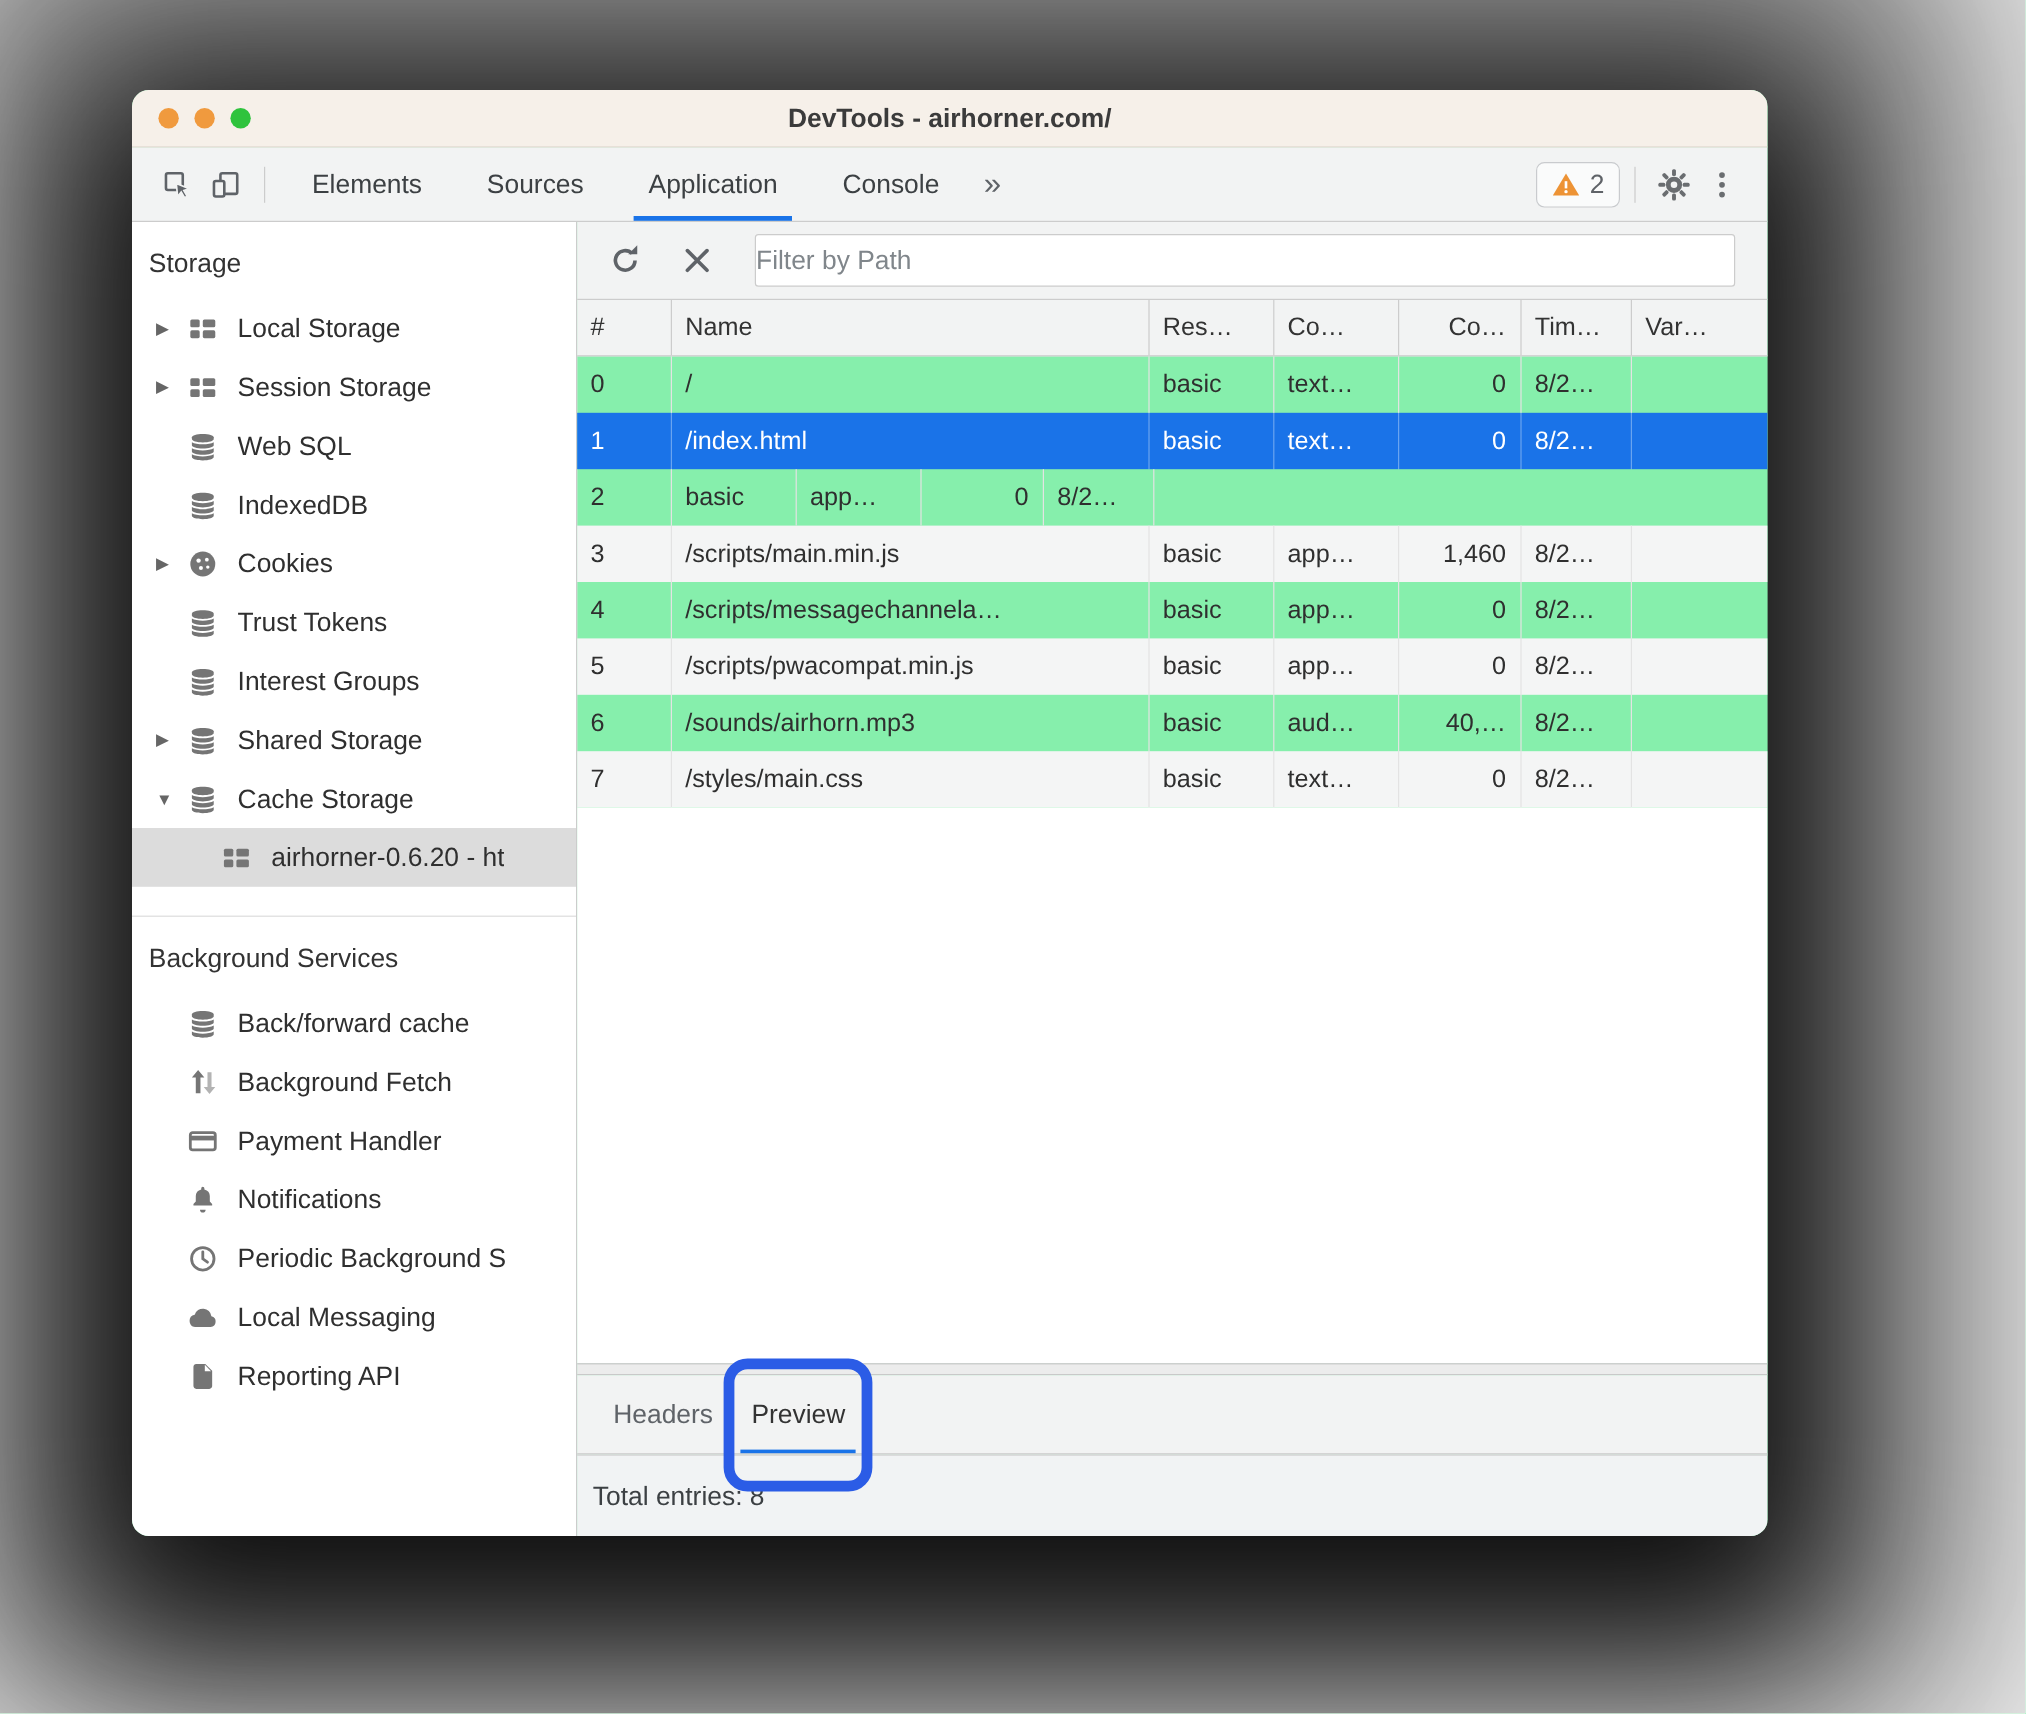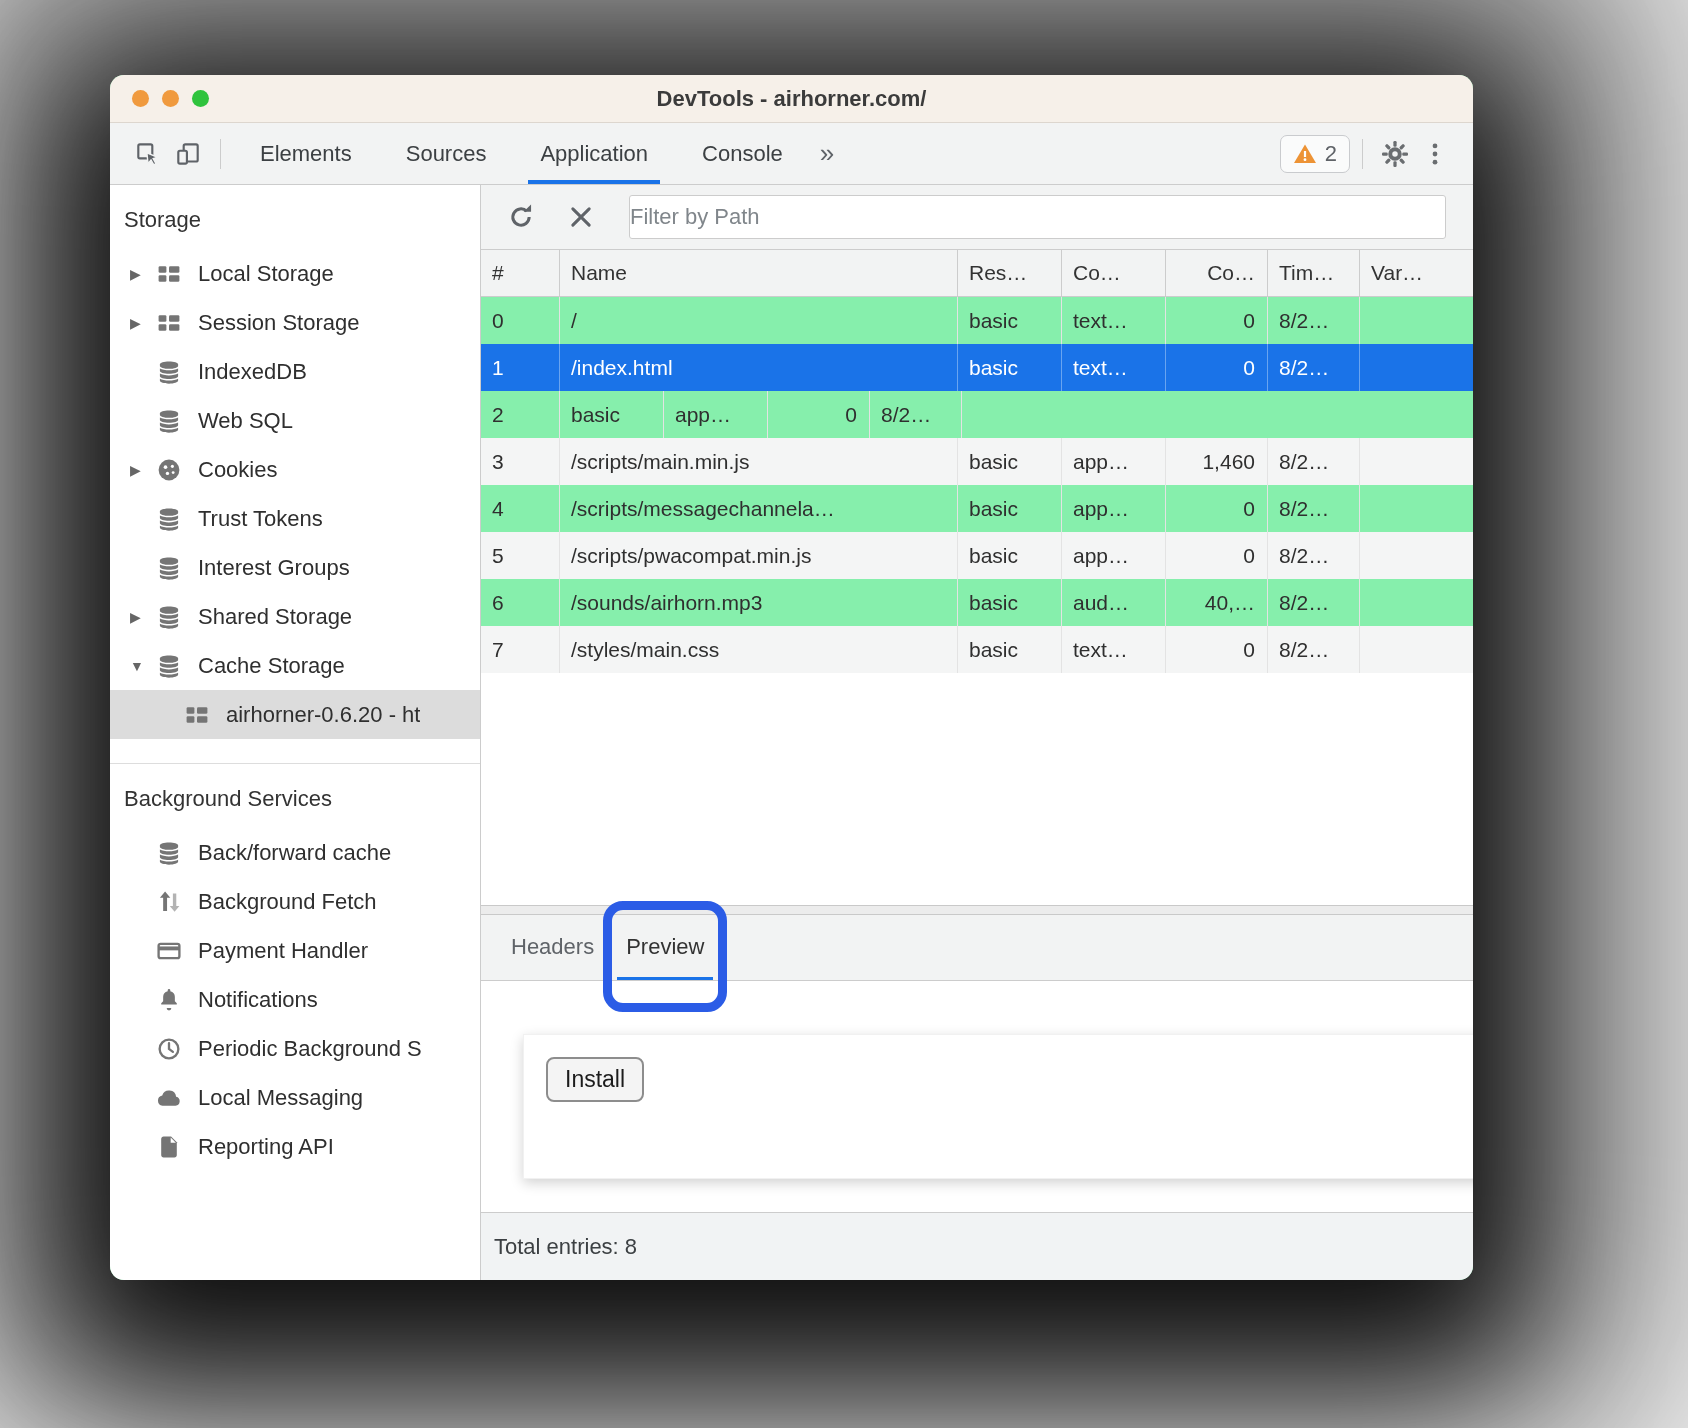--- a/index.html
+++ b/index.html
@@ -199,43 +199,43 @@
               <span class="sicon">
                 <svg viewBox="0 0 20 20" fill="currentColor">
                   <rect x="2" y="4" width="6" height="5" rx="1"></rect>
                   <rect x="10" y="4" width="8" height="5" rx="1"></rect>
                   <rect x="2" y="11" width="6" height="5" rx="1"></rect>
                   <rect x="10" y="11" width="8" height="5" rx="1"></rect>
                 </svg>
               </span>
               <span class="slabel">Session Storage</span>
             </div>
+            <div class="side-item stripe">
+              <span class="arrow"></span>
+              <span class="sicon">
+                <svg viewBox="0 0 20 20" fill="currentColor">
+                  <path d="M10 2C6.1 2 3 3 3 4.2v1.1C3 6.5 6.1 7.5 10 7.5s7-1 7-2.2V4.2C17 3 13.9 2 10 2z"></path>
+                  <path d="M3 7.3v2c0 1.1 3.1 2.1 7 2.1s7-1 7-2.1v-2c-1.5.9-4.2 1.4-7 1.4S4.5 8.2 3 7.3z"></path>
+                  <path d="M3 11.2v2c0 1.1 3.1 2.1 7 2.1s7-1 7-2.1v-2c-1.5.9-4.2 1.4-7 1.4s-5.5-.5-7-1.4z"></path>
+                  <path d="M3 15.1v1.7C3 18 6.1 19 10 19s7-1 7-2.2v-1.7c-1.5.9-4.2 1.4-7 1.4s-5.5-.5-7-1.4z"></path>
+                </svg>
+              </span>
+              <span class="slabel">Web SQL</span>
+            </div>
             <div class="side-item">
               <span class="arrow"></span>
               <span class="sicon">
                 <svg viewBox="0 0 20 20" fill="currentColor">
                   <path d="M10 2C6.1 2 3 3 3 4.2v1.1C3 6.5 6.1 7.5 10 7.5s7-1 7-2.2V4.2C17 3 13.9 2 10 2z"></path>
                   <path d="M3 7.3v2c0 1.1 3.1 2.1 7 2.1s7-1 7-2.1v-2c-1.5.9-4.2 1.4-7 1.4S4.5 8.2 3 7.3z"></path>
                   <path d="M3 11.2v2c0 1.1 3.1 2.1 7 2.1s7-1 7-2.1v-2c-1.5.9-4.2 1.4-7 1.4s-5.5-.5-7-1.4z"></path>
                   <path d="M3 15.1v1.7C3 18 6.1 19 10 19s7-1 7-2.2v-1.7c-1.5.9-4.2 1.4-7 1.4s-5.5-.5-7-1.4z"></path>
                 </svg>
               </span>
               <span class="slabel">IndexedDB</span>
-            </div>
-            <div class="side-item stripe">
-              <span class="arrow"></span>
-              <span class="sicon">
-                <svg viewBox="0 0 20 20" fill="currentColor">
-                  <path d="M10 2C6.1 2 3 3 3 4.2v1.1C3 6.5 6.1 7.5 10 7.5s7-1 7-2.2V4.2C17 3 13.9 2 10 2z"></path>
-                  <path d="M3 7.3v2c0 1.1 3.1 2.1 7 2.1s7-1 7-2.1v-2c-1.5.9-4.2 1.4-7 1.4S4.5 8.2 3 7.3z"></path>
-                  <path d="M3 11.2v2c0 1.1 3.1 2.1 7 2.1s7-1 7-2.1v-2c-1.5.9-4.2 1.4-7 1.4s-5.5-.5-7-1.4z"></path>
-                  <path d="M3 15.1v1.7C3 18 6.1 19 10 19s7-1 7-2.2v-1.7c-1.5.9-4.2 1.4-7 1.4s-5.5-.5-7-1.4z"></path>
-                </svg>
-              </span>
-              <span class="slabel">Web SQL</span>
             </div>
             <div class="side-item">
               <span class="arrow">▶</span>
               <span class="sicon">
                 <svg viewBox="0 0 20 20">
                   <circle cx="10" cy="10" r="8" fill="currentColor"></circle>
                   <circle cx="7.3" cy="7.8" r="1.4" fill="#fff"></circle>
                   <circle cx="12.6" cy="7.2" r="1.2" fill="#fff"></circle>
                   <circle cx="8.8" cy="12.6" r="1.3" fill="#fff"></circle>
                   <circle cx="13.2" cy="12" r="1.1" fill="#fff"></circle>
@@ -492,25 +492,20 @@
             <span>Headers</span>
           </div>
           <div class="ptab-wrap">
             <div class="ptab active">
               <span>Preview</span>
             </div>
             <div class="callout"></div>
           </div>
         </div>
 
-        <div class="preview-content">
-          <div class="preview-card">
-            <button class="install-btn">Install</button>
-          </div>
-        </div>
 
         <div class="statusbar">
           <span>Total entries: 8</span>
         </div>
 
       </div>
     </div>
   </div>
 </div>
 

